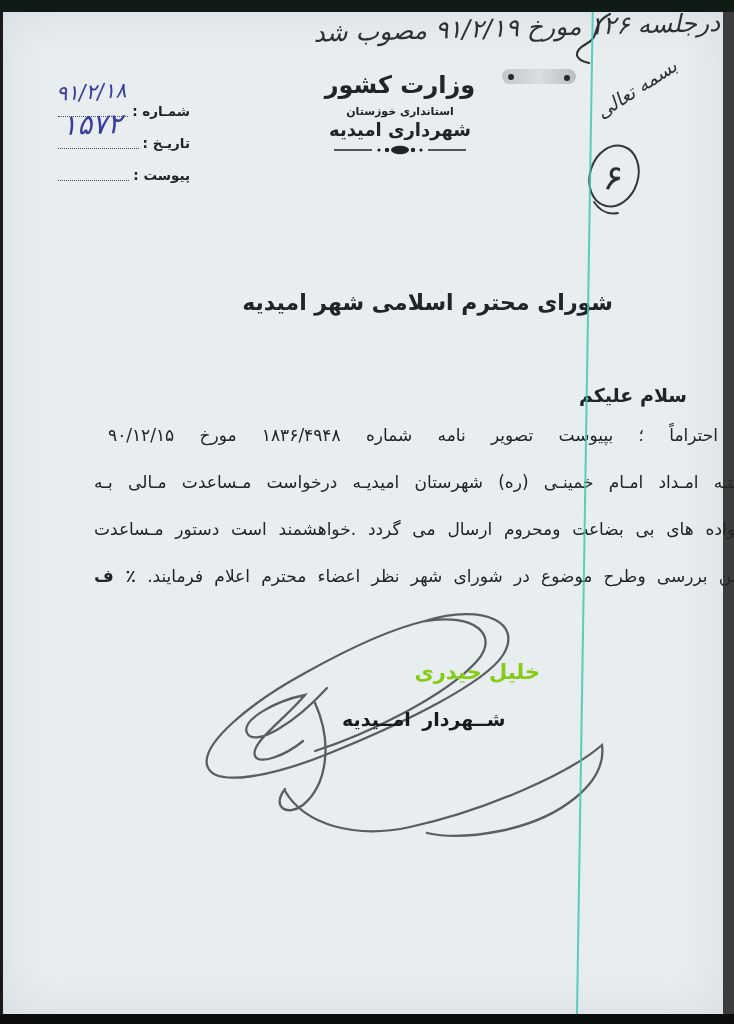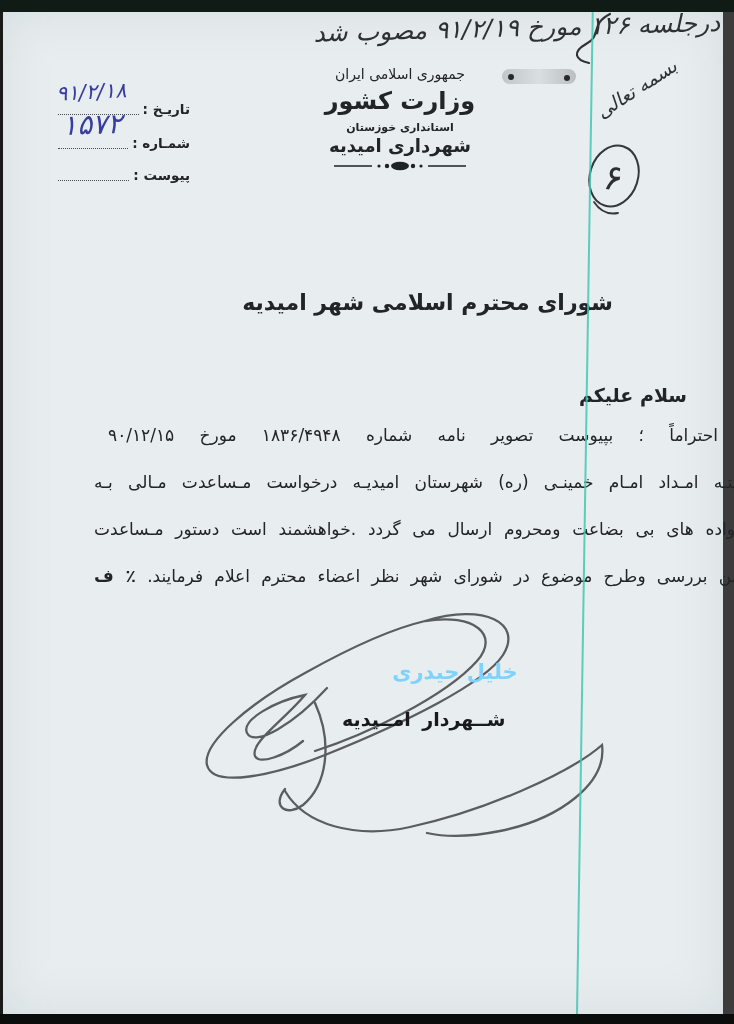--- a/index.html
+++ b/index.html
@@ -82,22 +82,22 @@
     font-size:17px;color:var(--ink);margin-left:44px;
   }
   .body-line{
     line-height:47px;height:47px;overflow:visible;
     text-align:justify;text-align-last:justify;
   }
   .body-line.first{padding-right:38px;padding-left:14px;}
   .closing-mark{font-weight:bold;}
   
   #sig-name{
-    position:absolute;left:370px;top:660px;width:170px;text-align:center;direction:rtl;
-    font-size:21px;font-weight:bold;color:#7dd3fc;z-index:3;white-space:nowrap;
+    position:absolute;left:370px;top:660px;width:170px;text-align:right;direction:rtl;
+    font-size:21px;font-weight:bold;color:#84cc16;z-index:3;white-space:nowrap;
   }
   #sig-title{
     position:absolute;left:342px;top:708px;width:215px;text-align:left;direction:rtl;
     font-size:19px;font-weight:bold;color:#17191c;z-index:3;white-space:nowrap;word-spacing:5px;
   }
   #signature-svg{position:absolute;left:155px;top:593px;z-index:2;}
 </style>
 </head>
 <body>
 
@@ -108,38 +108,37 @@
   <div id="band-left" class="band"></div>
   <div id="band-right" class="band"></div>
   <div id="band-bottom" class="band"></div>
 
   <div id="annotation">درجلسه ۱۲۶ مورخ ۹۱/۲/۱۹ مصوب شد</div>
   <svg id="annotation-flourish" width="70" height="56" viewBox="0 0 70 56">
     <path d="M62 4 C 42 14, 54 26, 38 34 C 24 42, 27 50, 41 53" fill="none" stroke="#2f3133" stroke-width="2.2" stroke-linecap="round"></path>
   </svg>
 
   <div id="meta-box">
+    <div class="meta-row" id="meta-row-number">
+      <span class="meta-label">شمـاره :</span>
+      <span class="meta-dots"></span>
+    </div>
     <div class="meta-row" id="meta-row-date">
       <span class="meta-label">تاریـخ :</span>
-      <span class="meta-dots"></span>
-    </div>
-    <div class="meta-row" id="meta-row-number">
-      <span class="meta-label">شمـاره :</span>
       <span class="meta-dots"></span>
     </div>
     <div class="meta-row" id="meta-row-attachment">
       <span class="meta-label">پیوست :</span>
       <span class="meta-dots"></span>
     </div>
   </div>
   <div id="date-value" class="hand-blue">۹۱/۲/۱۸</div>
   <div id="number-value" class="hand-blue">۱۵۷۲</div>
 
   <div id="letterhead">
-    <div class="lh-line1">جمهوری اسلامی ایران</div>
     <div class="lh-line2">وزارت کشور</div>
     <div class="lh-line3">استانداری خوزستان</div>
     <div class="lh-line4">شهرداری امیدیه</div>
     <svg id="letterhead-ornament" width="132" height="10" viewBox="0 0 132 10">
       <line x1="0" y1="5" x2="38" y2="5" stroke="#1f2226" stroke-width="1.6"></line>
       <circle cx="45" cy="5" r="1.6" fill="#1f2226"></circle>
       <circle cx="53" cy="5" r="2.2" fill="#1f2226"></circle>
       <ellipse cx="66" cy="5" rx="9" ry="4.2" fill="#1f2226"></ellipse>
       <circle cx="79" cy="5" r="2.2" fill="#1f2226"></circle>
       <circle cx="87" cy="5" r="1.6" fill="#1f2226"></circle>

